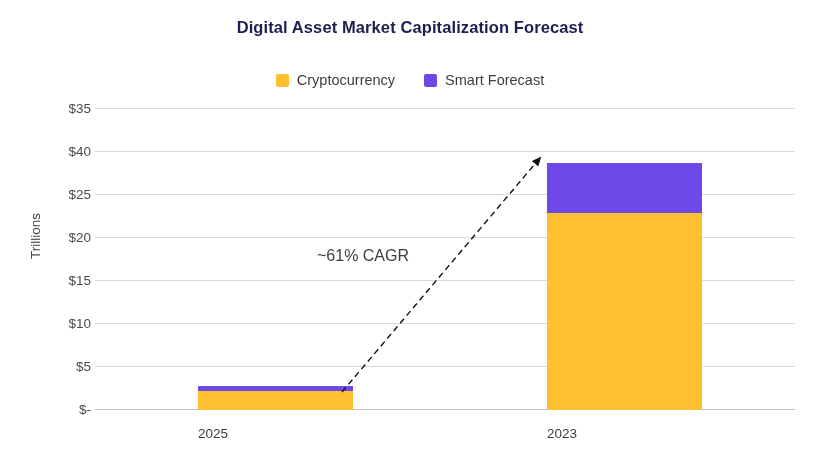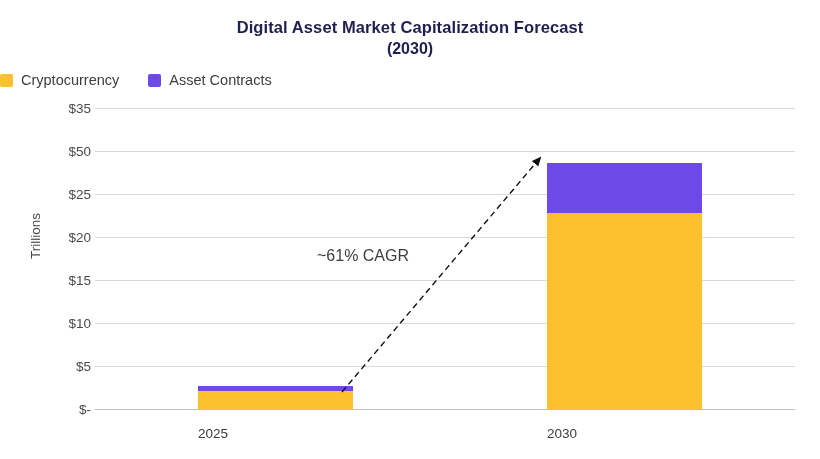--- a/index.html
+++ b/index.html
@@ -40,21 +40,21 @@
     color: #1f1f4f;
     line-height: 22px;
   }
   
   .legend {
     position: absolute;
     top: 72px;
     left: 0;
     width: 820px;
     display: flex;
-    justify-content: flex-start;
+    justify-content: center;
     align-items: center;
     gap: 29px;
   }
   .legend-item {
     display: flex;
     align-items: center;
     gap: 8px;
   }
   .legend-swatch {
     width: 13px;
@@ -144,47 +144,46 @@
     pointer-events: none;
   }
 </style>
 </head>
 <body>
 
 <div id="chart-root">
 
   <div class="title-block">
     <div class="chart-title">Digital Asset Market Capitalization Forecast</div>
-    <div class="chart-subtitle">(2030)</div>
   </div>
 
   <div class="legend">
     <div class="legend-item">
       <span class="legend-swatch" style="background:#FDC02F"></span>
       <span class="legend-label">Cryptocurrency</span>
     </div>
     <div class="legend-item">
       <span class="legend-swatch" style="background:#6D4AE8"></span>
-      <span class="legend-label">Asset Contracts</span>
+      <span class="legend-label">Smart Forecast</span>
     </div>
   </div>
 
   <div class="plot-area">
 
     <div class="gridline" style="top:0px"></div>
     <div class="gridline" style="top:43px"></div>
     <div class="gridline" style="top:86px"></div>
     <div class="gridline" style="top:129px"></div>
     <div class="gridline" style="top:172px"></div>
     <div class="gridline" style="top:215px"></div>
     <div class="gridline" style="top:258px"></div>
     <div class="axis-line"></div>
 
     <div class="y-tick-label" style="top:0px">$35</div>
-    <div class="y-tick-label" style="top:43px">$50</div>
+    <div class="y-tick-label" style="top:43px">$40</div>
     <div class="y-tick-label" style="top:86px">$25</div>
     <div class="y-tick-label" style="top:129px">$20</div>
     <div class="y-tick-label" style="top:172px">$15</div>
     <div class="y-tick-label" style="top:215px">$10</div>
     <div class="y-tick-label" style="top:258px">$5</div>
     <div class="y-tick-label" style="top:301px">$-</div>
 
     <div class="bar-group" style="left:103px; width:155px; height:24px;">
       <div class="bar-seg" style="bottom:0; height:19px; background:#FDC02F"></div>
       <div class="bar-seg" style="bottom:19px; height:5px; background:#6D4AE8"></div>
@@ -200,19 +199,19 @@
         <marker id="arrowhead" markerWidth="7" markerHeight="7" refX="5.5" refY="3" orient="auto">
           <path d="M0,0 L7,3 L0,6 z" fill="#111111"></path>
         </marker>
       </defs>
       <line x1="247" y1="284" x2="445" y2="50" stroke="#111111" stroke-width="1.4" stroke-dasharray="6,4" marker-end="url(#arrowhead)"></line>
     </svg>
 
     <div class="annotation-label" style="left:222px; top:139px;">~61% CAGR</div>
 
     <div class="x-tick-label" style="left:103px; width:155px;">2025</div>
-    <div class="x-tick-label" style="left:452px; width:155px;">2030</div>
+    <div class="x-tick-label" style="left:452px; width:155px;">2023</div>
 
   </div>
 
   <div class="y-axis-title">Trillions</div>
 
 </div>
 
 </body></html>

